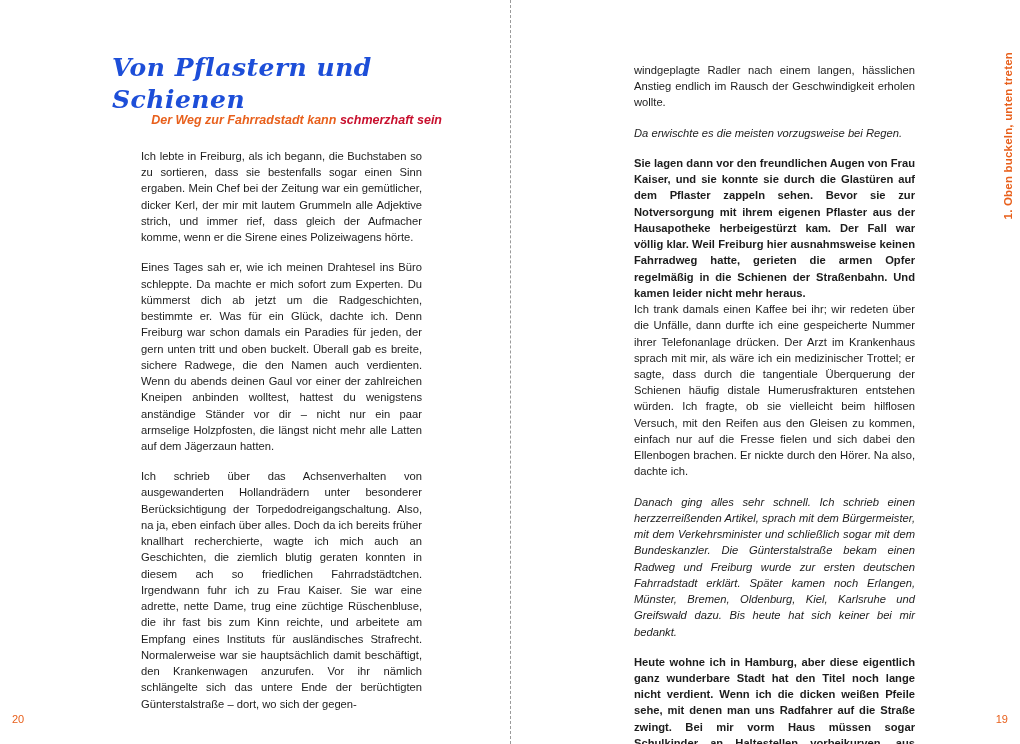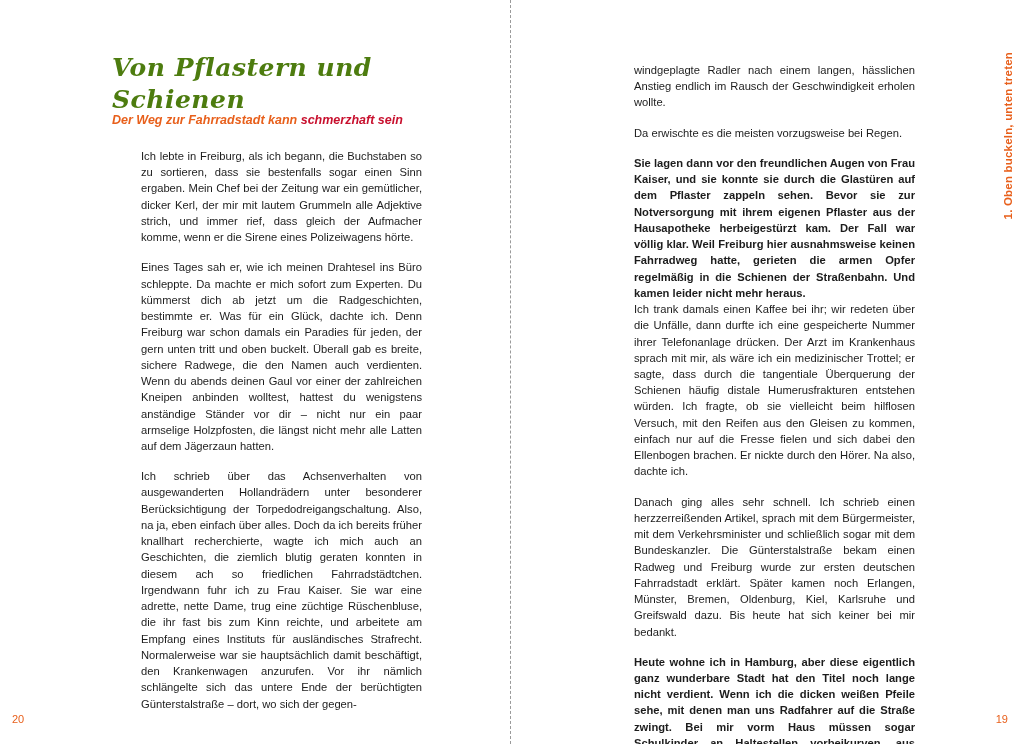--- a/index.html
+++ b/index.html
@@ -51,53 +51,55 @@
   .title {
     position: absolute;
     left: 112px;
     top: 52px;
     width: 330px;
     font-family: "DejaVu Serif", serif;
     font-weight: bold;
     font-style: italic;
     font-size: 25px;
     line-height: 1.28;
-    color: #4d7c0f;
+    color: #1d4ed8;
     letter-spacing: 0.5px;
   }
   .subtitle {
     position: absolute;
     left: 112px;
     top: 113px;
     width: 330px;
     font-family: "Liberation Sans", sans-serif;
     font-weight: bold;
     font-style: italic;
     font-size: 12.5px;
     color: #e8601c;
+    text-align: right;
   }
   .subtitle .hl {
     color: #c8102e;
   }
 
   .col {
     position: absolute;
     width: 281px;
     font-size: 11.2px;
     line-height: 1.45;
     text-align: justify;
     color: #1c1c1c;
   }
   .col-left  { left: 141px; top: 148px; }
   .col-right { left: 124px; top: 62px; }
 
   .col p {
     margin: 0 0 14px 0;
   }
   .col p.italic {
+    font-style: italic;
     font-weight: normal;
   }
   .col p.nospace {
     margin-bottom: 0;
     font-weight: bold;
   }
 
   
   .folio {
     position: absolute;

